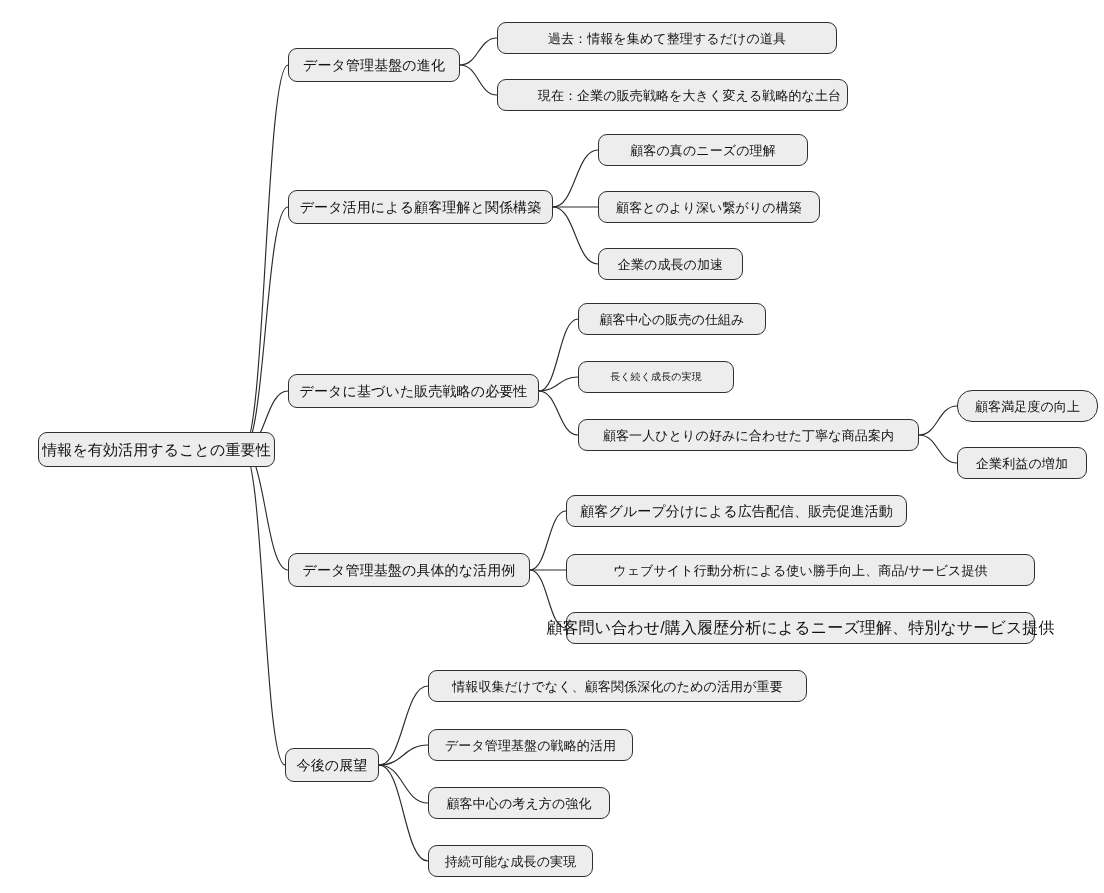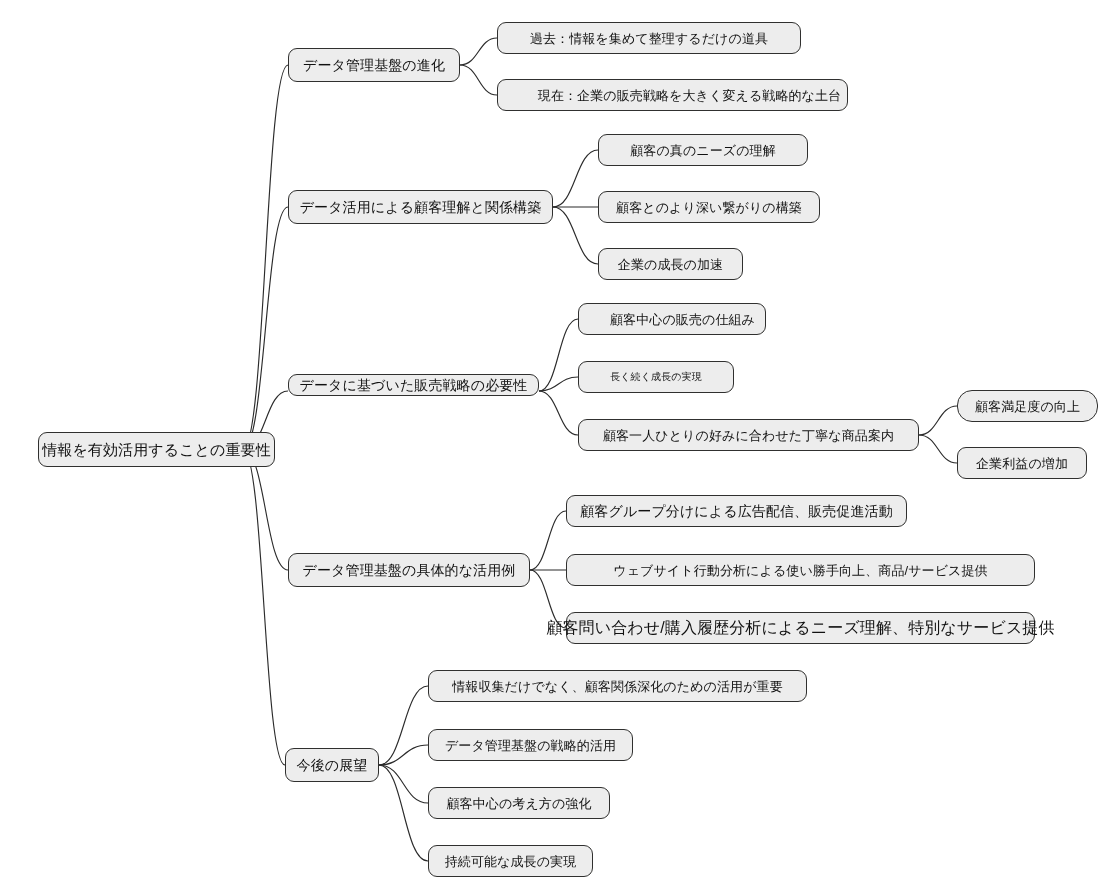--- a/index.html
+++ b/index.html
@@ -54,42 +54,42 @@
       <path d="M379,765 C403.5,765 403.5,803 428,803"></path>
       <path d="M379,765 C403.5,765 403.5,861 428,861"></path>
     </svg>
   <div id="nodes">
       <div class="node" style="left: 6px; top: 432px; width: 237px; height: 35px; font-size: 15px; margin-left: 32px;">
         <span>情報を有効活用することの重要性</span>
       </div>
       <div class="node" style="left: 288px; top: 48px; width: 172px; height: 34px; font-size: 14px;">
         <span>データ管理基盤の進化</span>
       </div>
-      <div class="node" style="left: 497px; top: 22px; width: 304px; height: 32px; font-size: 13px;">
+      <div class="node" style="left: 497px; top: 22px; width: 340px; height: 32px; font-size: 13px;">
         <span>過去：情報を集めて整理するだけの道具</span>
       </div>
       <div class="node" style="left: 497px; top: 79px; width: 351px; height: 32px; font-size: 13px; padding-left: 44px;">
         <span>現在：企業の販売戦略を大きく変える戦略的な土台</span>
       </div>
       <div class="node" style="left: 288px; top: 190px; width: 265px; height: 34px; font-size: 14px; text-align: center;">
         <span>データ活用による顧客理解と関係構築</span>
       </div>
       <div class="node" style="left: 598px; top: 134px; width: 210px; height: 32px; font-size: 13px;">
         <span>顧客の真のニーズの理解</span>
       </div>
       <div class="node" style="left: 598px; top: 191px; width: 222px; height: 32px; font-size: 13px;">
         <span>顧客とのより深い繋がりの構築</span>
       </div>
       <div class="node" style="left: 598px; top: 248px; width: 145px; height: 32px; font-size: 13px;">
         <span>企業の成長の加速</span>
       </div>
-      <div class="node" style="left: 288px; top: 374px; width: 251px; height: 22px; font-size: 14px;">
+      <div class="node" style="left: 288px; top: 374px; width: 251px; height: 34px; font-size: 14px;">
         <span>データに基づいた販売戦略の必要性</span>
       </div>
-      <div class="node" style="left: 578px; top: 303px; width: 188px; height: 32px; font-size: 13px; justify-content: flex-end;">
+      <div class="node" style="left: 578px; top: 303px; width: 188px; height: 32px; font-size: 13px;">
         <span>顧客中心の販売の仕組み</span>
       </div>
       <div class="node" style="left: 578px; top: 361px; width: 156px; height: 32px; font-size: 10px;">
         <span>長く続く成長の実現</span>
       </div>
       <div class="node" style="left: 578px; top: 419px; width: 341px; height: 32px; font-size: 13px;">
         <span>顧客一人ひとりの好みに合わせた丁寧な商品案内</span>
       </div>
       <div class="node" style="left: 957px; top: 390px; width: 141px; height: 32px; font-size: 13px; border-radius: 15px;">
         <span>顧客満足度の向上</span>

